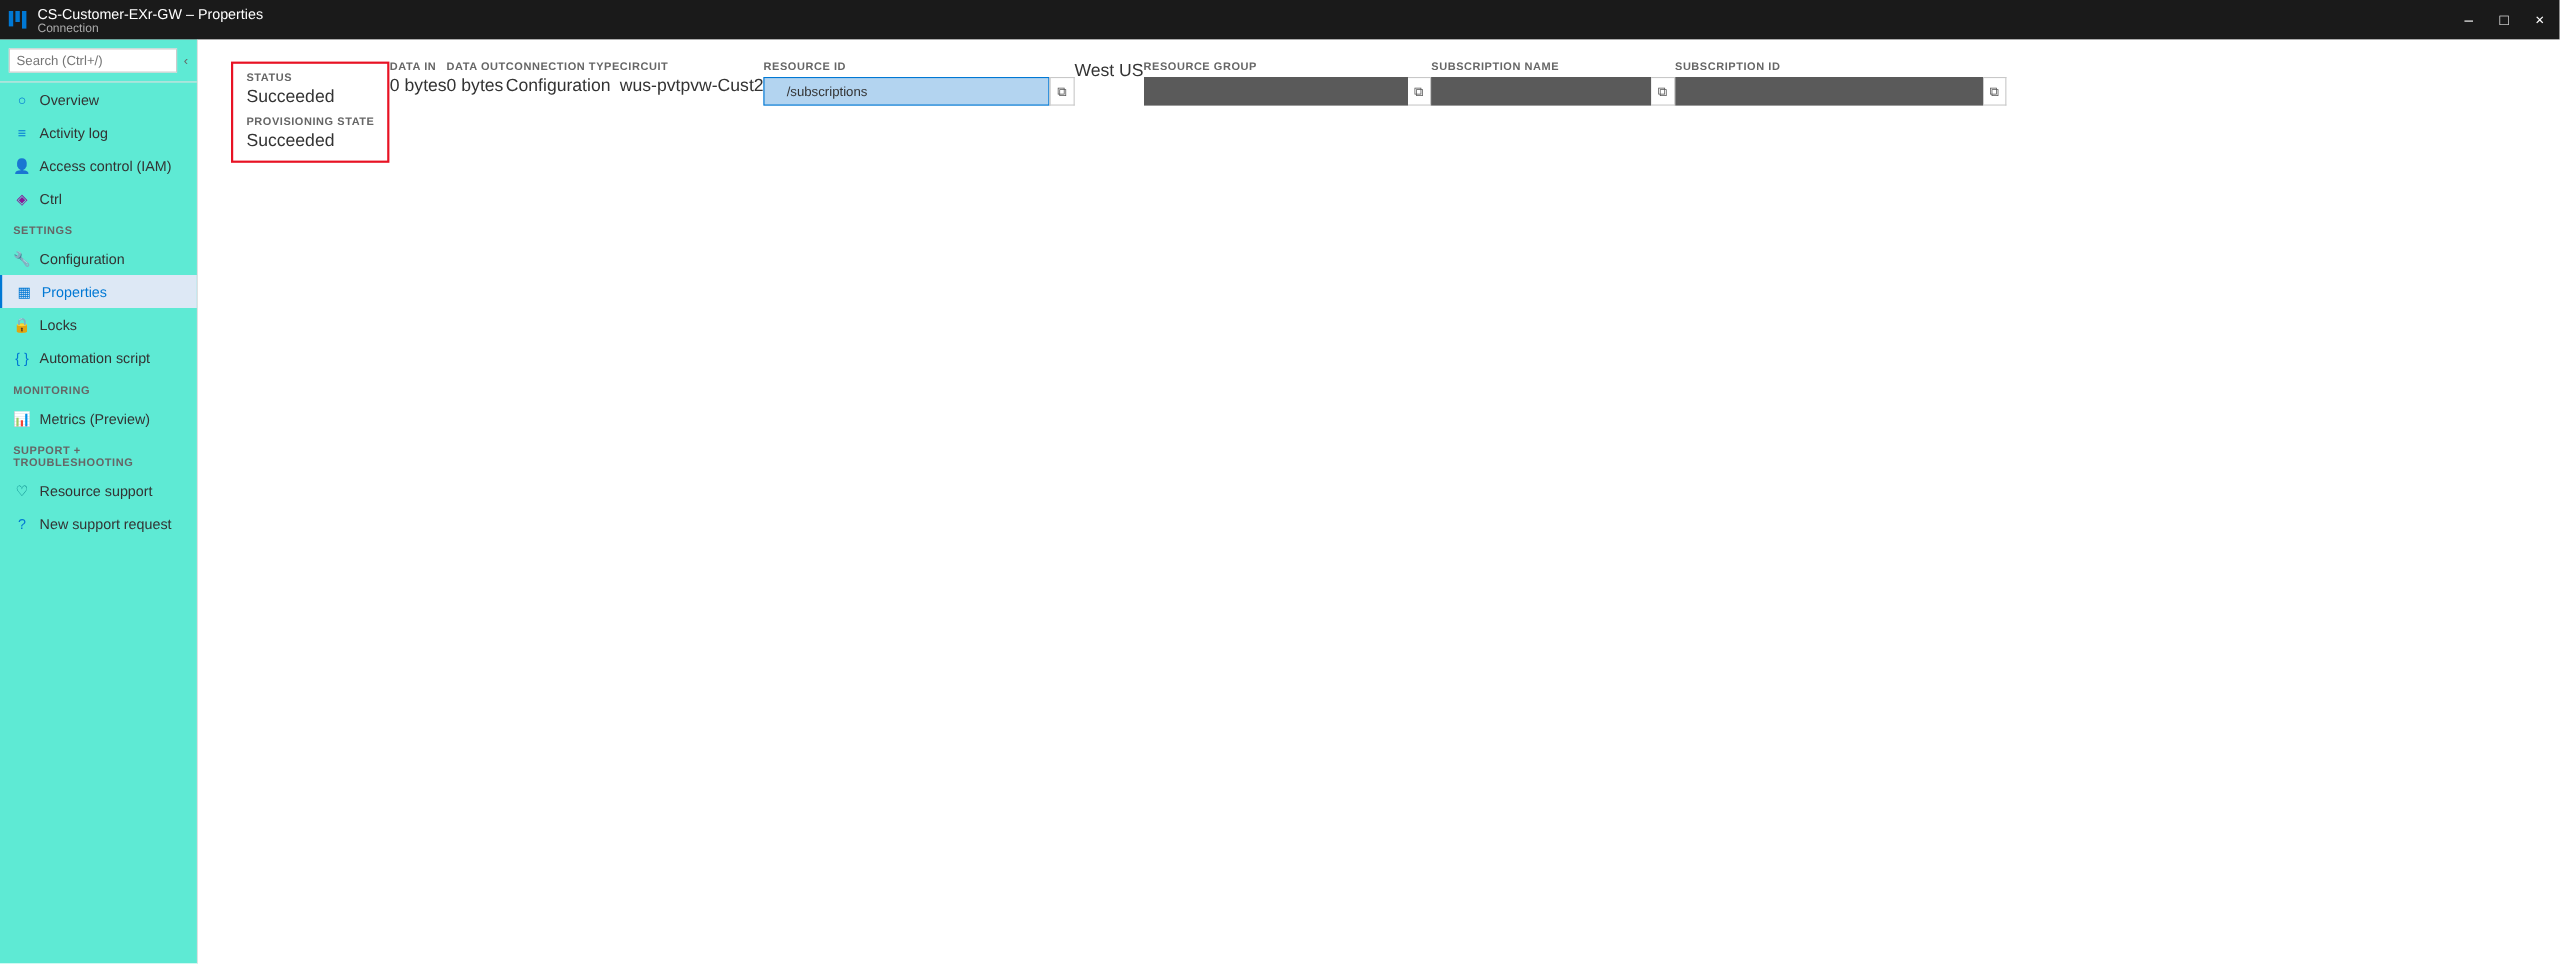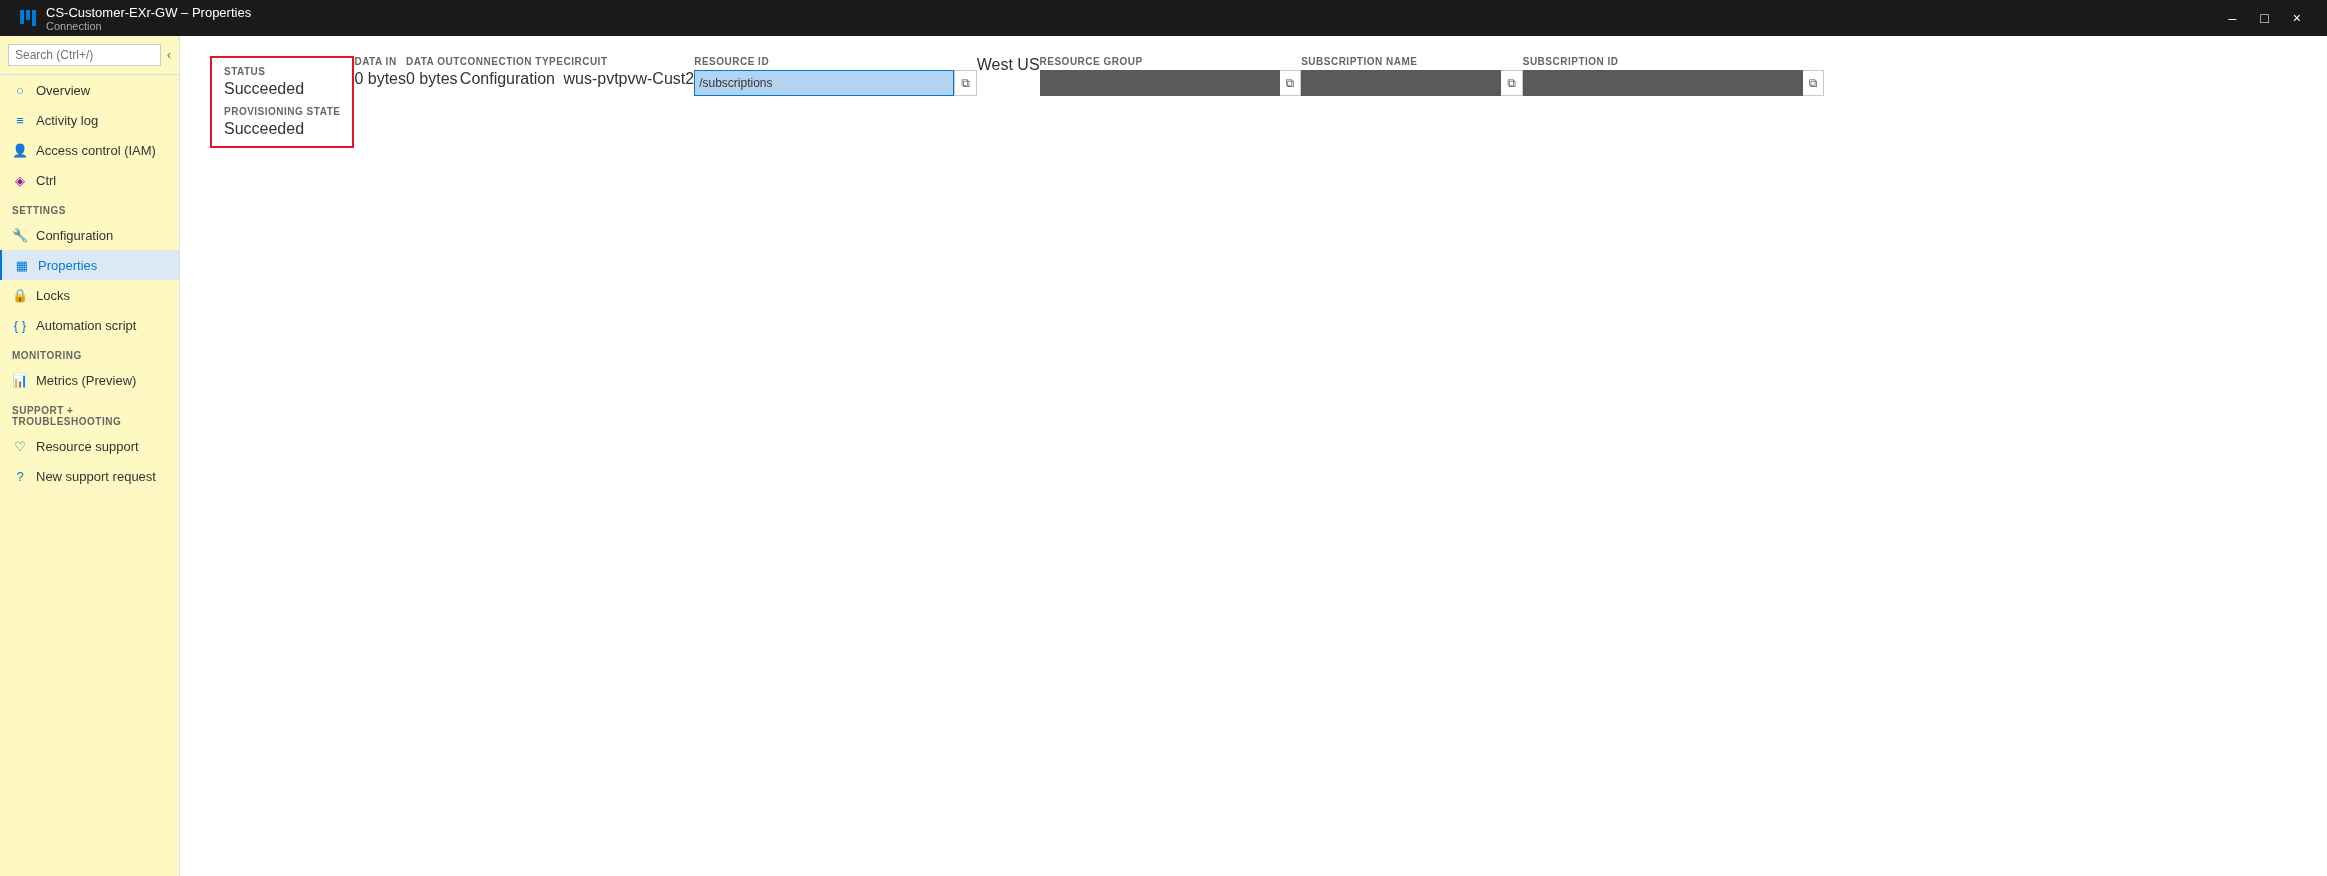--- a/index.html
+++ b/index.html
@@ -6,21 +6,21 @@
     body { font-family: 'Segoe UI', Arial, sans-serif; font-size: 13px; background: #fff; color: #333; overflow: hidden; }
 
     
     .title-bar {
       background: #1a1a1a;
       color: #fff;
       height: 36px;
       display: flex;
       align-items: center;
       justify-content: space-between;
-      padding: 0 20px;
+      padding: 0 8px;
       flex-shrink: 0;
     }
     .title-bar-left {
       display: flex;
       align-items: center;
       gap: 10px;
     }
     .title-bar-icon {
       display: flex;
       gap: 2px;
@@ -57,21 +57,21 @@
 
     
     .app-container {
       display: flex;
       height: calc(100vh - 36px);
     }
 
     
     .sidebar {
       width: 180px;
-      background: #fef9c3;
+      background: #5eead4;
       border-right: 1px solid #e0e0e0;
       display: flex;
       flex-direction: column;
       flex-shrink: 0;
       overflow-y: auto;
     }
     .sidebar-search {
       padding: 8px;
       border-bottom: 1px solid #e0e0e0;
       display: flex;
@@ -211,21 +211,21 @@
       width: 100%;
       height: 26px;
     }
     .resource-id-selected {
       background: #b3d4f0;
       height: 26px;
       width: 260px;
       border: 1px solid #0078d4;
       display: flex;
       align-items: center;
-      padding: 0 4px;
+      padding: 0 20px;
       font-size: 12px;
       color: #333;
       flex-shrink: 0;
     }
     .resource-id-rest {
       background: #d8d8d8;
       height: 26px;
       flex: 1;
       border: 1px solid #c8c8c8;
       border-left: none;

